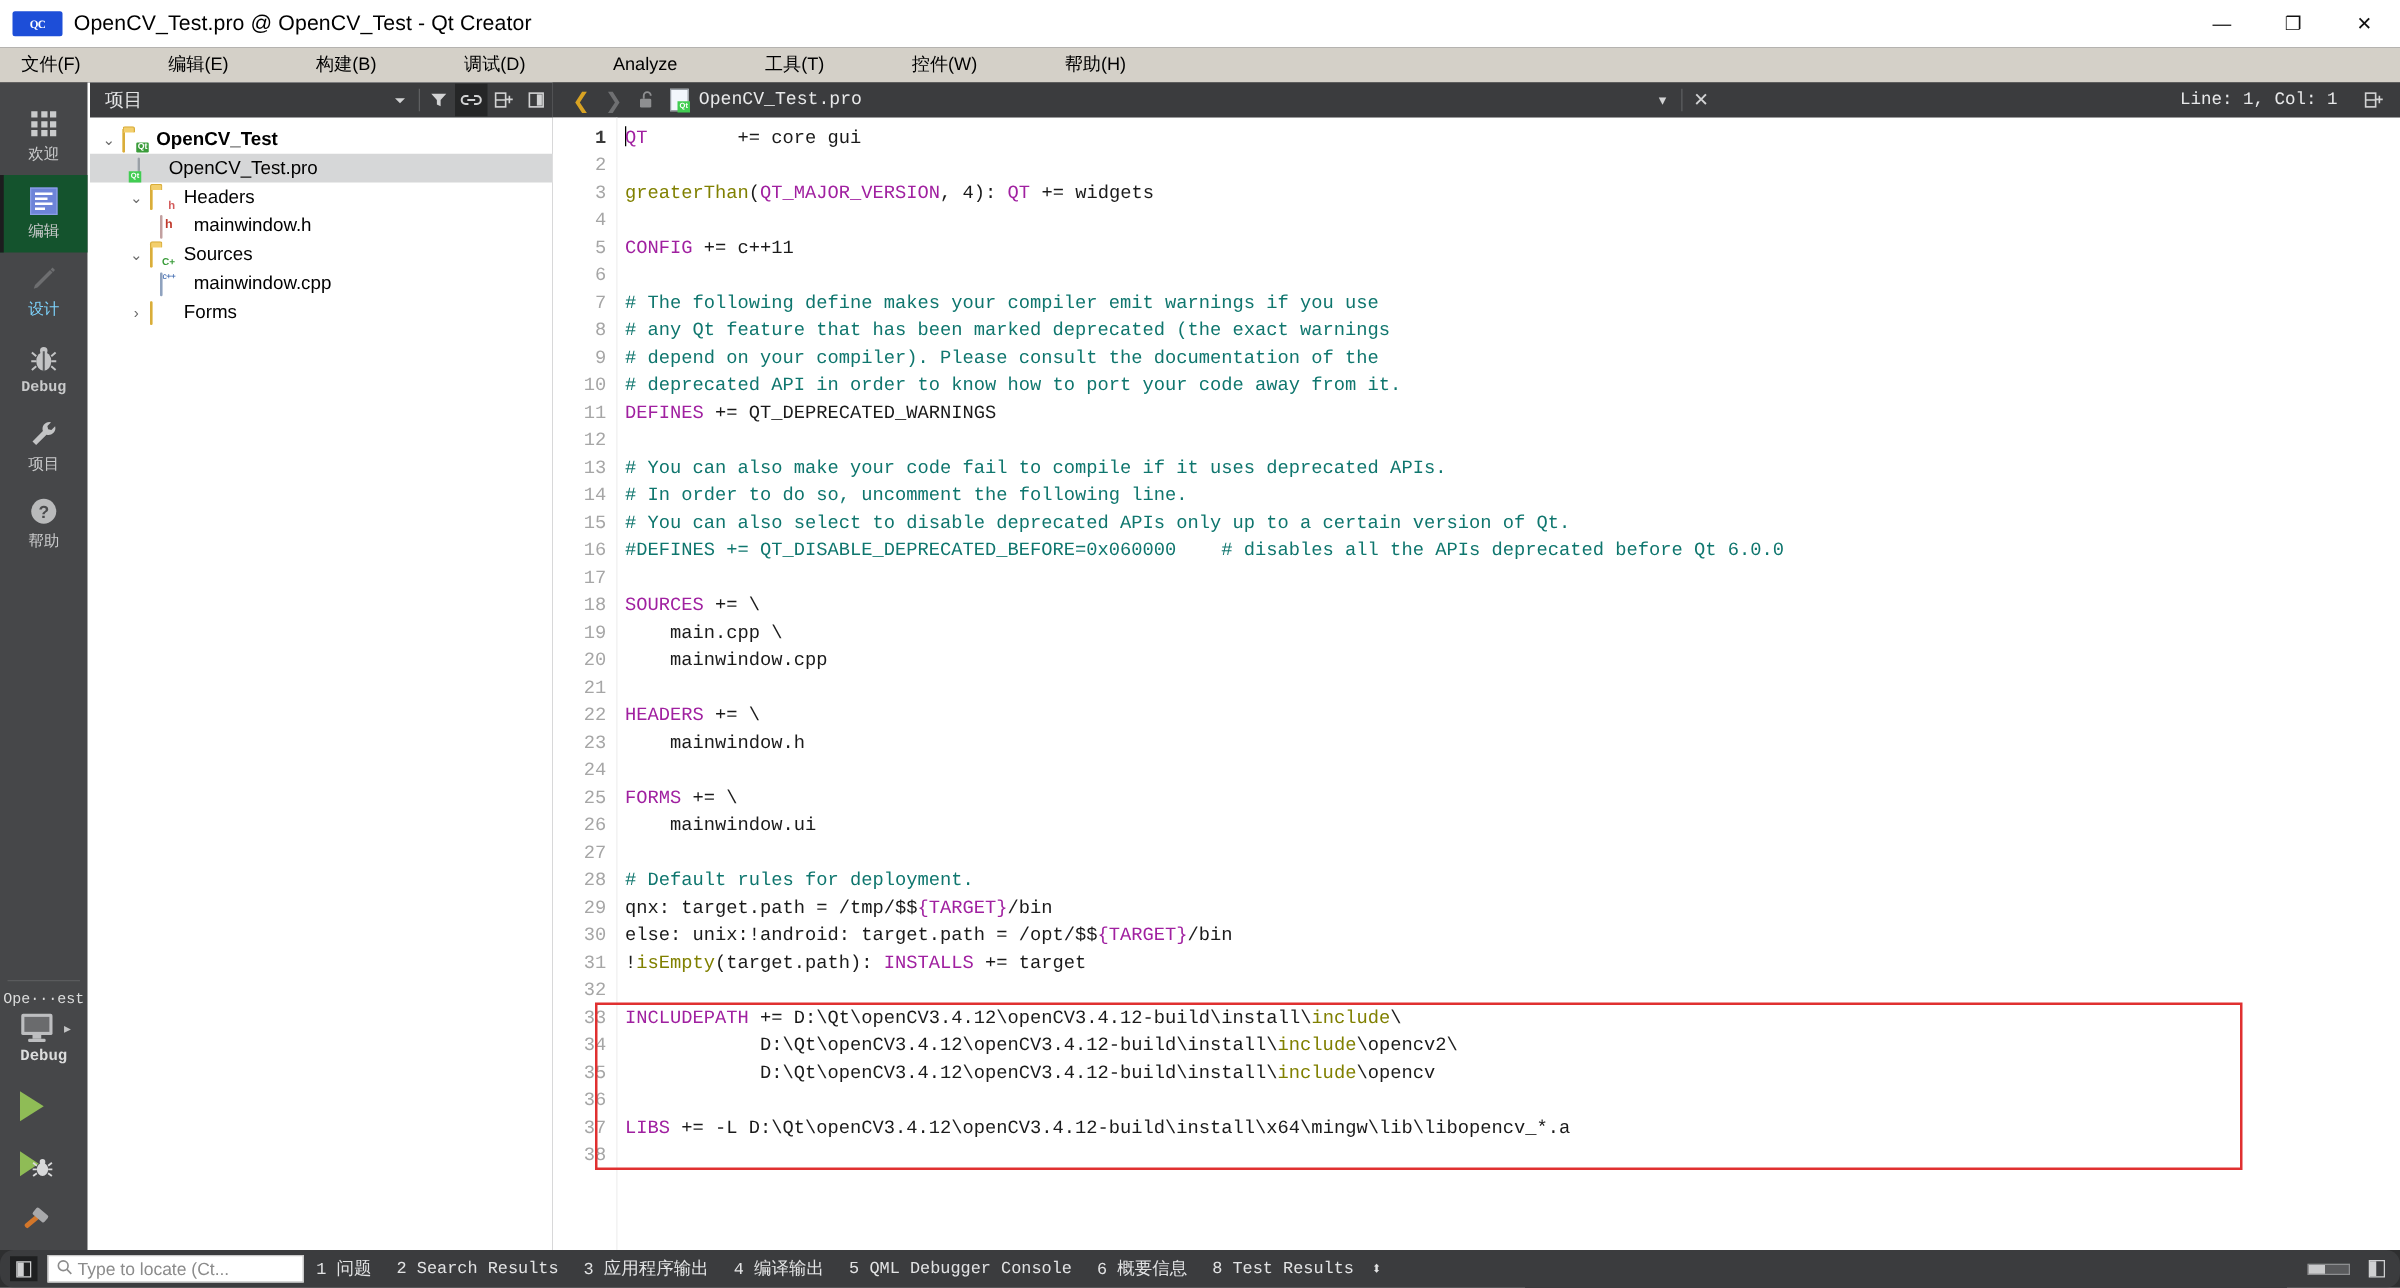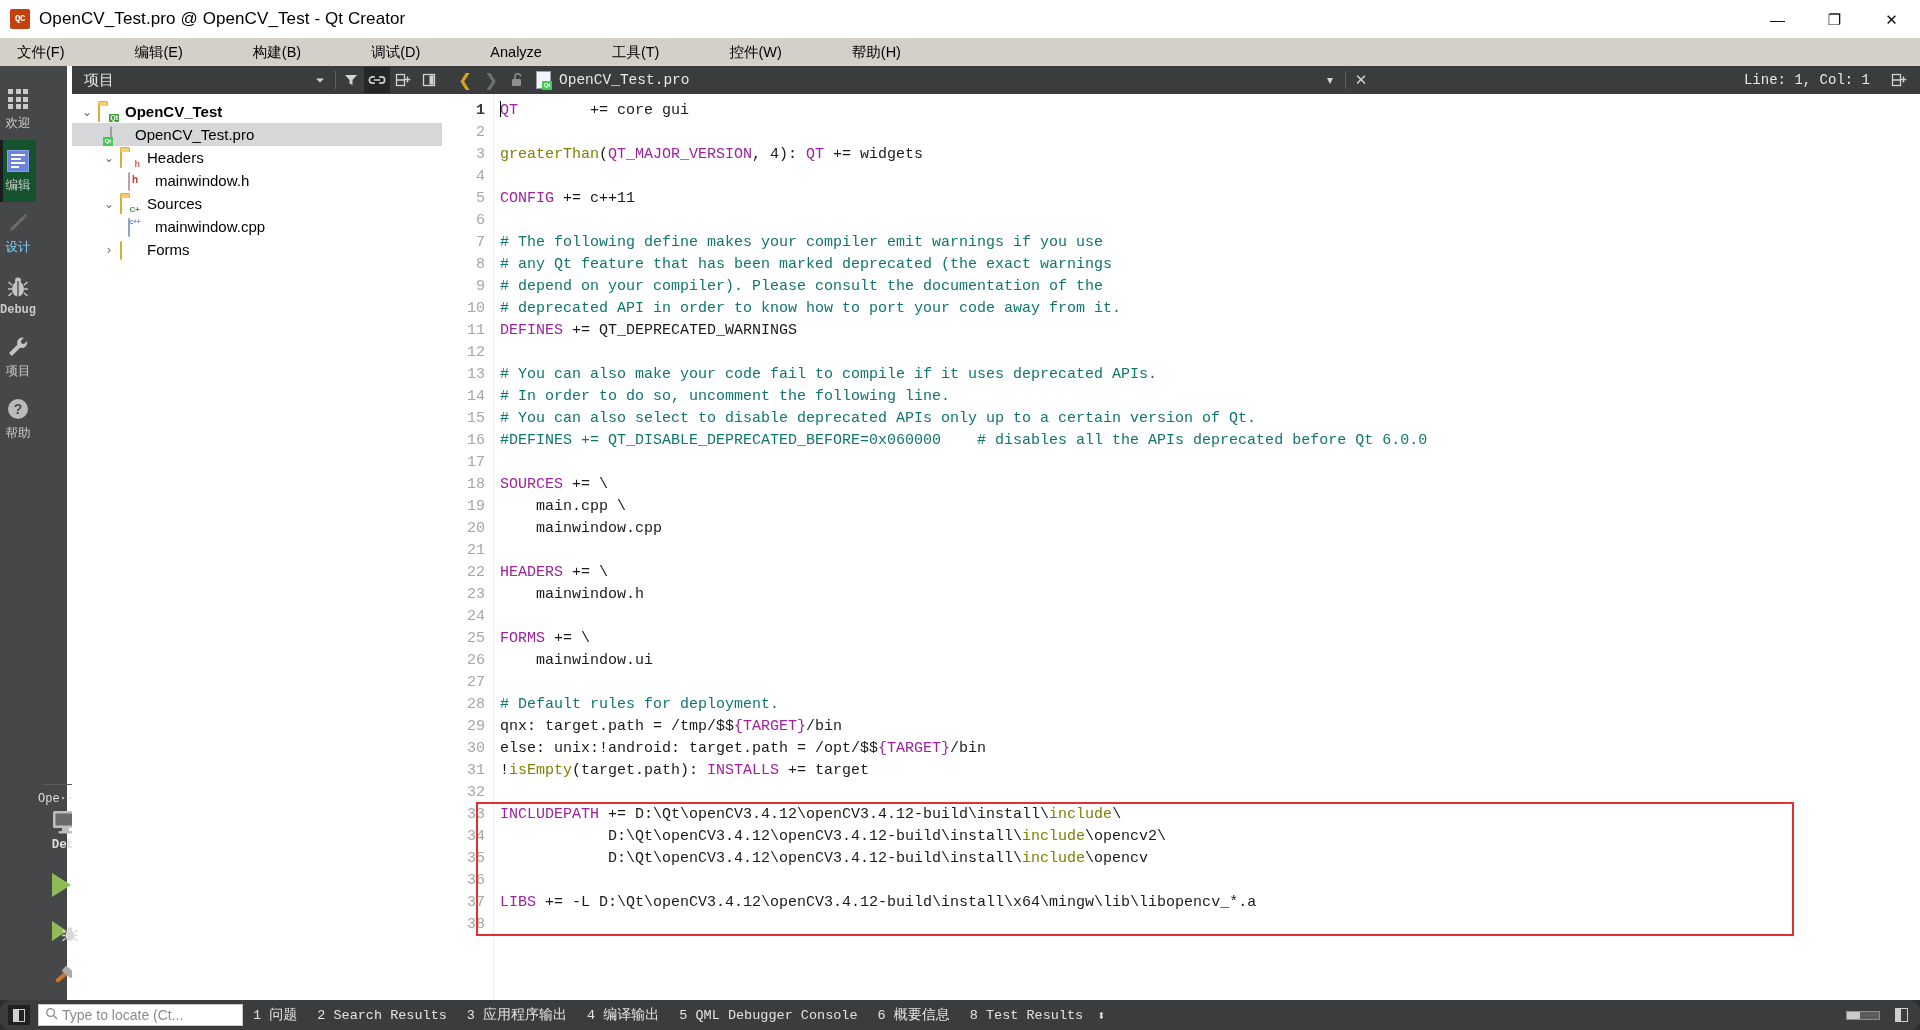--- a/index.html
+++ b/index.html
@@ -10,25 +10,25 @@
     background: #2e2f30;
   }
   .app { width: 1920px; height: 1030px; display: flex; flex-direction: column; }
 
   
   .titlebar {
     height: 38px; background: #ffffff; display: flex; align-items: center;
     flex: 0 0 38px;
   }
   .title-logo {
-    width: 20px; height: 20px; margin-left: 10px; margin-right: 9px;
-    background: #c2410c; border-radius: 2px; position: relative;
+    width: 40px; height: 20px; margin-left: 10px; margin-right: 9px;
+    background: #1d4ed8; border-radius: 2px; position: relative;
     display: flex; align-items: center; justify-content: center;
     color: #fff; font-size: 9px; font-weight: bold; letter-spacing: -0.5px;
-    font-family: Liberation Mono, monospace;
+    font-family: Liberation Serif, serif;
   }
   .title-text { font-size: 17px; color: #000; letter-spacing: 0.1px; }
   .title-spacer { flex: 1; }
   .wbtn {
     width: 57px; height: 38px; display: flex; align-items: center; justify-content: center;
     color: #111; font-size: 15px; line-height: 1;
   }
 
   
   .menubar {
@@ -38,22 +38,22 @@
   .menu-item {
     padding: 4px 11px; font-size: 14.5px; color: #000; line-height: 1;
     font-family: "Liberation Sans", sans-serif;
   }
 
   
   .main { flex: 1; display: flex; min-height: 0; }
 
   
   .modebar {
-    width: 72px; background: #464749; display: flex; flex-direction: row;
-    flex: 0 0 72px; border-right: 5px solid #ffffff;
+    width: 72px; background: #464749; display: flex; flex-direction: column;
+    flex: 0 0 72px; border-right: 2px solid #ffffff;
   }
   .mode-top { padding-top: 12px; }
   .mode {
     height: 62px; display: flex; flex-direction: column; align-items: center;
     justify-content: center; gap: 3px; position: relative;
   }
   .mode.active { background: #14532d; }
   .mode.active::before {
     content: ""; position: absolute; left: 0; top: 0; bottom: 0; width: 3px; background: #1c1d1e;
   }

